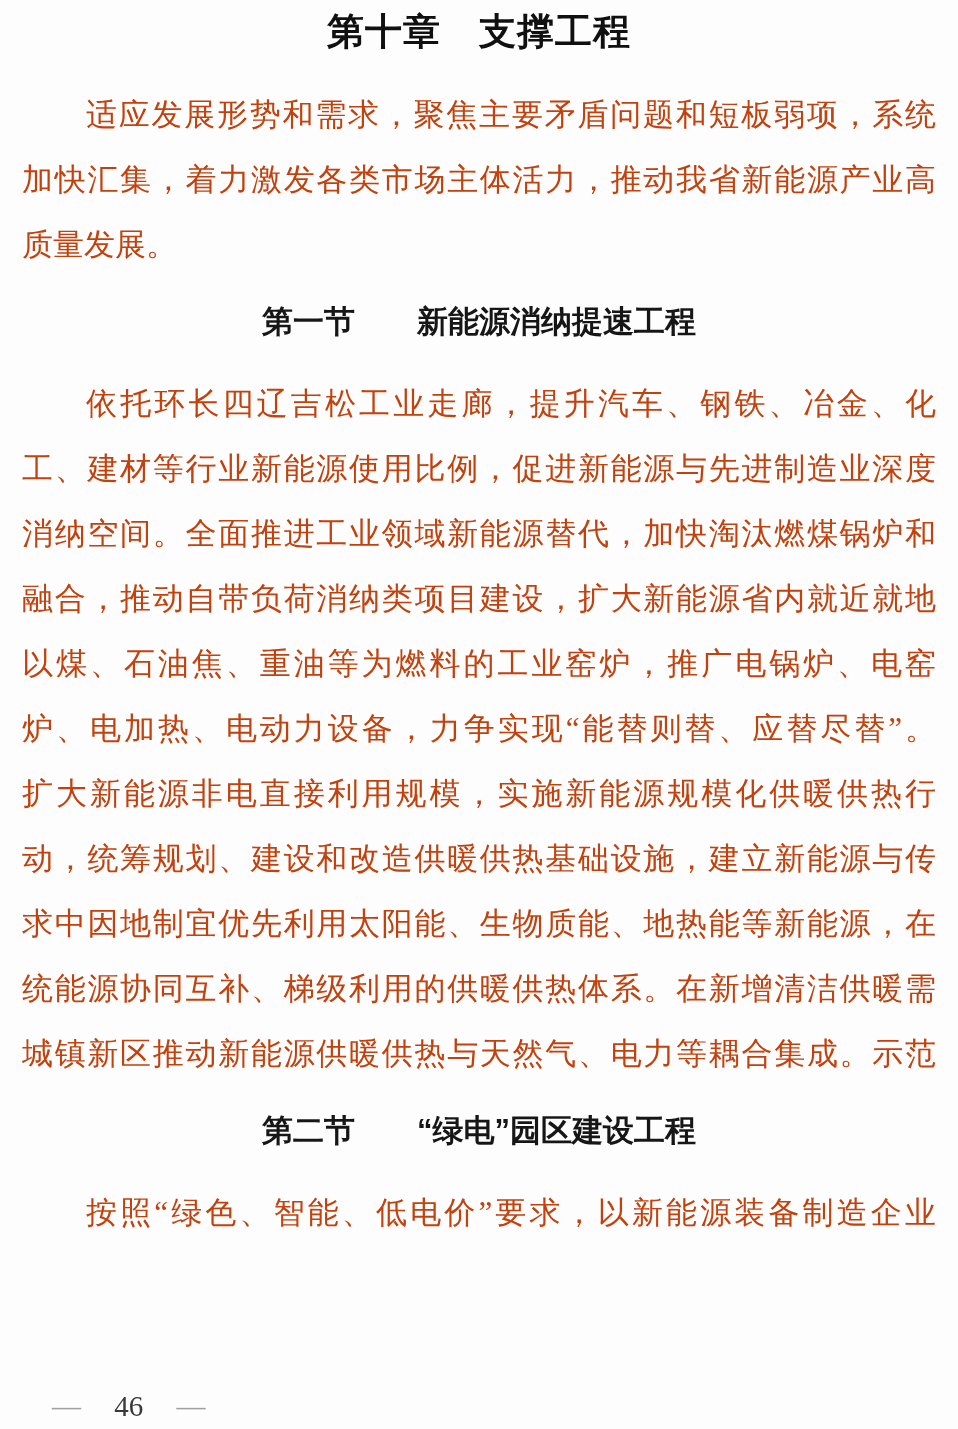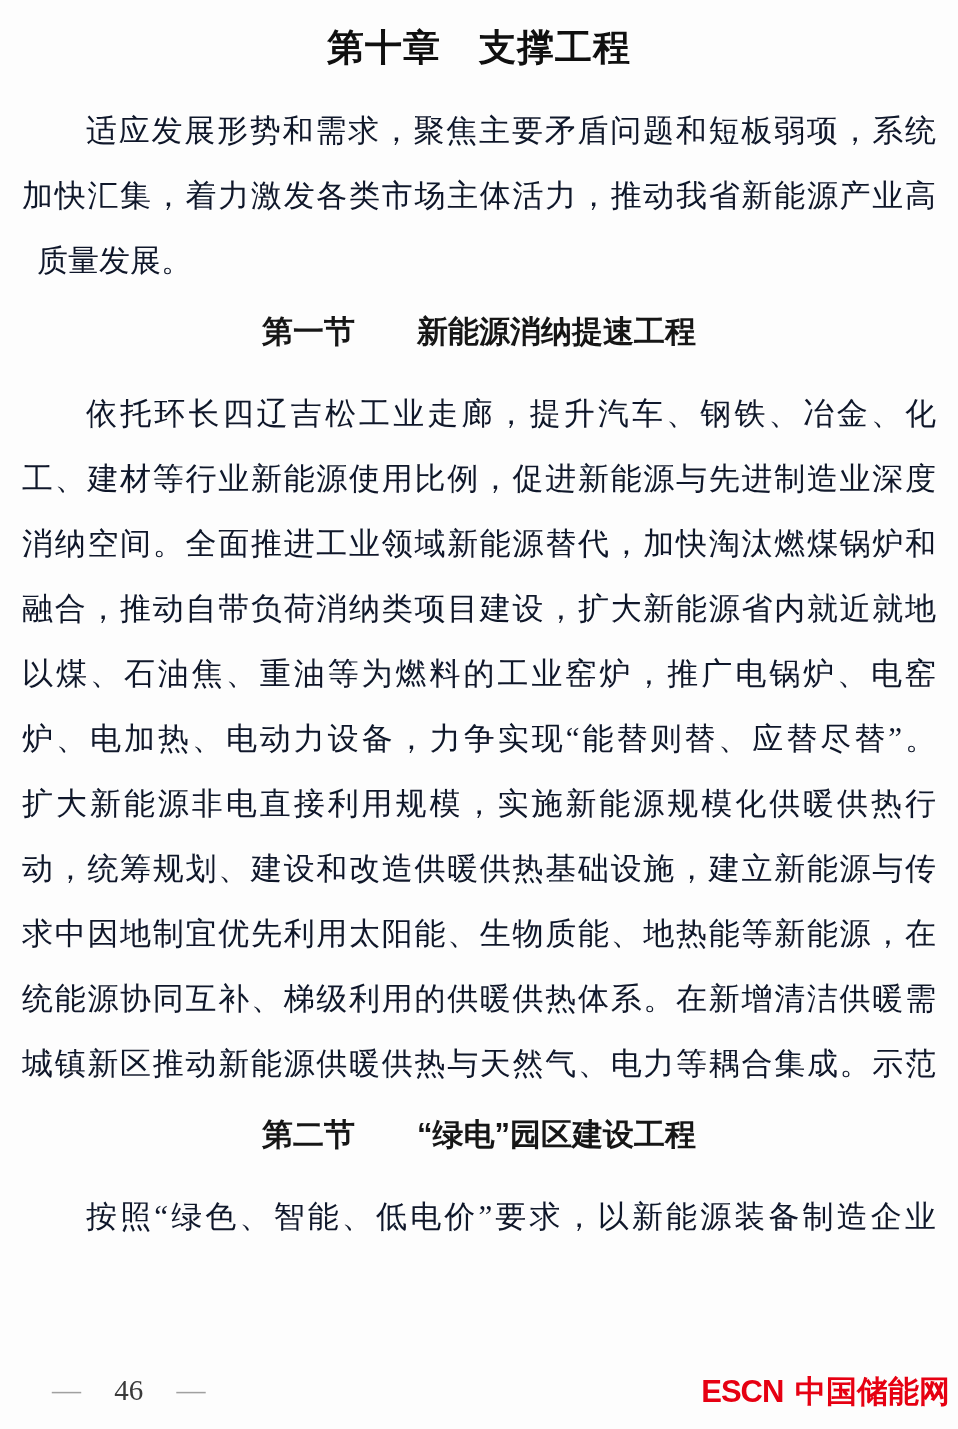--- a/index.html
+++ b/index.html
@@ -6,56 +6,56 @@
   body {
     width: 958px; height: 1429px;
     background: #fdfdfd;
     font-family: "Liberation Serif", "DejaVu Serif", serif;
     color: #1c1c1c;
     overflow: hidden;
   }
   .page {
     position: relative;
     width: 958px; height: 1429px;
-    padding: 18px 22px 0 22px;
+    padding: 2px 22px 0 22px;
     box-sizing: border-box;
   }
   .chapter-title {
     font-size: 37px;
     font-weight: bold;
     color: #101010;
     text-align: center;
     line-height: 48px;
     margin: 6px 0 26px 0;
     letter-spacing: 1px;
     font-family: "Liberation Serif", "DejaVu Serif", serif;
   }
   .section-title {
     font-size: 31px;
     font-weight: bold;
     color: #161616;
     text-align: center;
     line-height: 42px;
-    margin: 18px 0 28px 0;
+    margin: 24px 0 28px 0;
     font-family: "Liberation Sans", "DejaVu Sans", sans-serif;
   }
   .para { margin: 0; }
   .line {
     font-size: 31px;
     line-height: 65px;
-    color: #0f172a;
+    color: #c2410c;
     text-align: justify;
     text-align-last: justify;
     text-justify: inter-character;
   }
   .line.first { text-indent: 64px; }
-  .line.no-justify { text-align: right; text-align-last: left; margin-left: 15px; }
+  .line.no-justify { text-align: right; text-align-last: left; }
   .footer {
     position: absolute;
-    left: 0; right: 0; bottom: 16px;
+    left: 0; right: 0; bottom: 0;
     height: 40px;
   }
   .page-number {
     position: absolute;
     left: 52px; bottom: 6px;
     font-size: 29px;
     color: #3a3a3a;
     font-family: "Liberation Serif", "DejaVu Serif", serif;
     white-space: nowrap;
   }
@@ -102,18 +102,14 @@
         <div class="line first">按照“绿色、智能、低电价”要求，以新能源装备制造企业</div>
       </div>
     </div>
 
   <div class="footer">
     <div class="page-number">
       <span class="dash">—</span>
       <span class="num">46</span>
       <span class="dash">—</span>
     </div>
-    <div class="escn-logo" style="color: rgb(230, 0, 18);">
-      <span class="logo-latin">ESCN</span>
-      <span class="logo-cn">中国储能网</span>
-    </div>
   </div>
 </div>
 
 </body></html>

